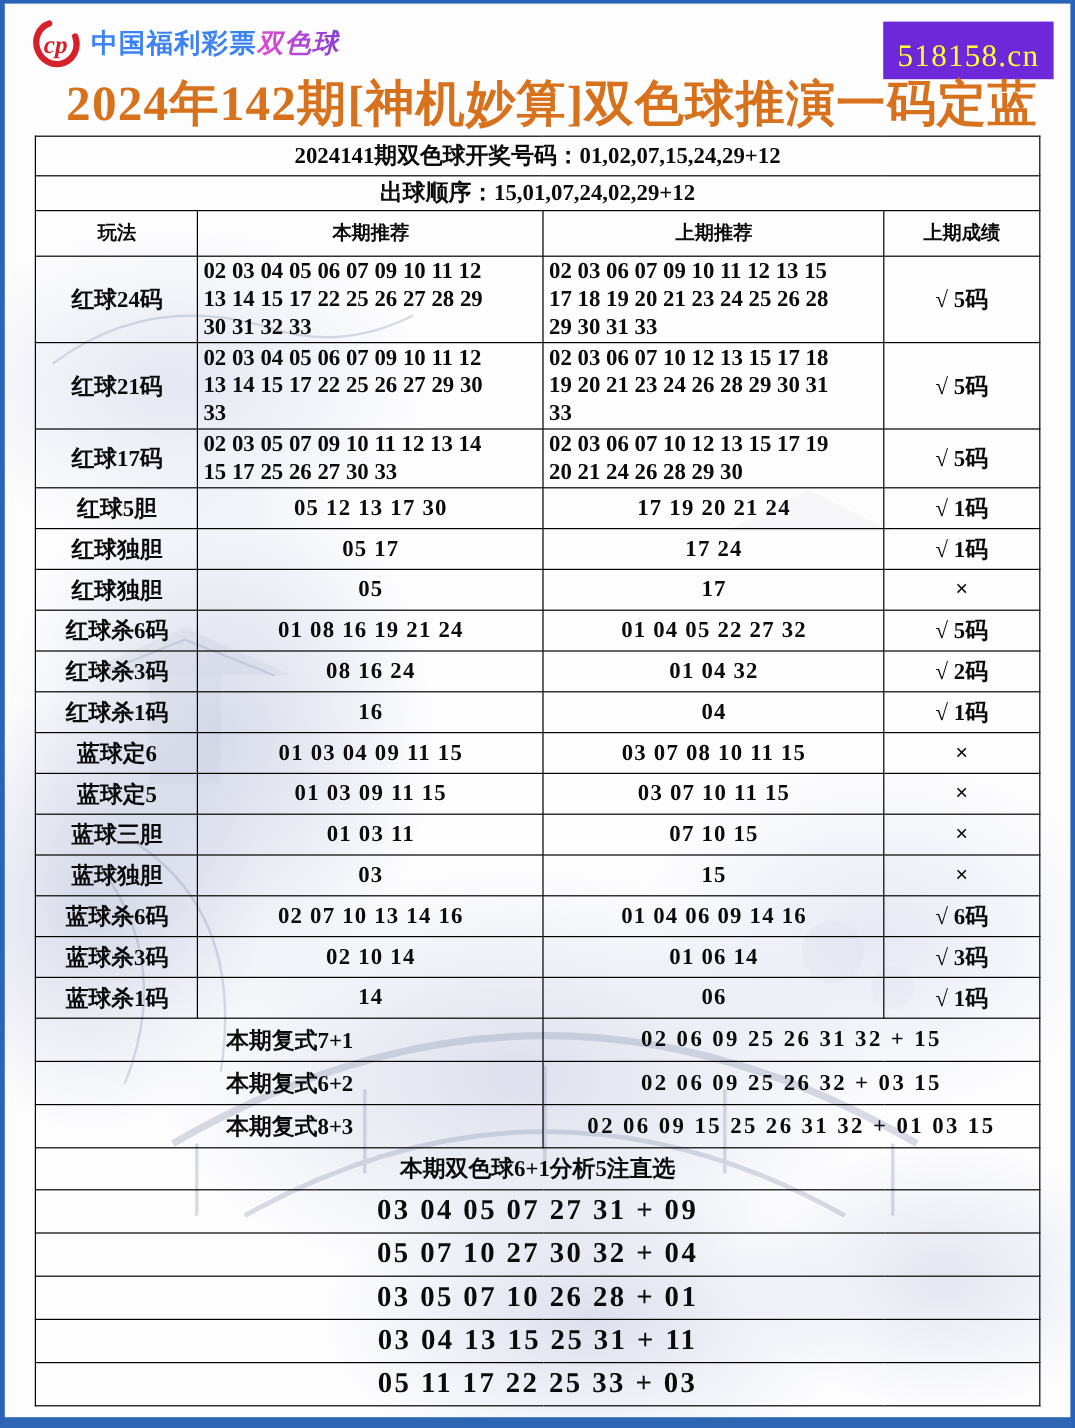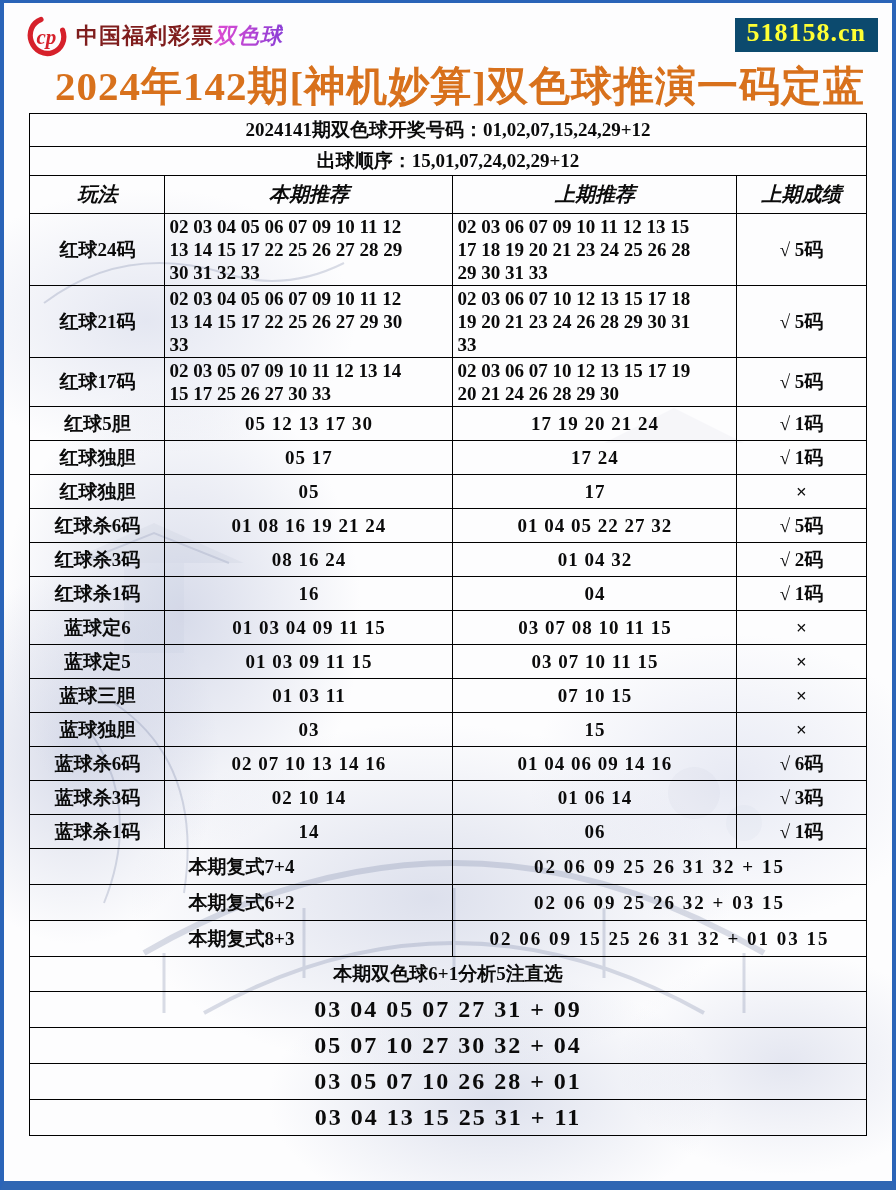--- a/index.html
+++ b/index.html
@@ -28,29 +28,29 @@
       radial-gradient(ellipse 290px 210px at 82% 66%, rgba(198,204,228,.40), transparent 70%),
       radial-gradient(ellipse 320px 180px at 55% 93%, rgba(182,190,216,.45), transparent 70%),
       radial-gradient(ellipse 240px 160px at 88% 90%, rgba(190,196,220,.40), transparent 70%);
   }
   .bg-art svg { position:absolute; left:0; top:0; opacity:.28; }
 
   .hdr { position:relative; height:58px; z-index:2;text-align:center; }
   .logo { position:absolute; left:22px; top:12px; display:flex; align-items:center; gap:8px; }
   .logo-mark { width:42px; height:42px; }
   .logo-text { font-size:22px; font-weight:bold; letter-spacing:1px; white-space:nowrap; }
-  .brand { color:#7f1d1d; }
+  .brand { color:#3b82f6; }
   .product { font-style:italic; color:#b43bd0;
     background:linear-gradient(90deg,#e14bd2,#8b3fd6);
     -webkit-background-clip:text; background-clip:text; -webkit-text-fill-color:transparent; }
   .badge {
     position:absolute; right:14px; top:15px;
-    background:#0c4a6e; color:#ffff33;
-    font-size:26px; font-weight:bold;
-    padding:0 12px 4px 12px; letter-spacing:1px;
+    background:#6d28d9; color:#ffff33;
+    font-size:26px; font-weight:normal;
+    padding:14px 12px 4px 12px; letter-spacing:1px;
   }
   .title {
     position:relative; z-index:2;
     text-align:center; color:#d8711c;
     font-size:41px; font-weight:bold;
     letter-spacing:1px; line-height:50px;
     margin-bottom:2px; white-space:nowrap;padding-left:24px;
   }
 
   table.sheet {
@@ -61,21 +61,21 @@
   }
   table.sheet td {
     border:1px solid #000;
     text-align:center; vertical-align:middle;
     font-weight:bold; font-size:19px;
     padding:1px 3px;
     overflow:hidden;
   }
   tr.h-info1 { height:33px; } tr.h-info1 td { font-size:19px; }
   tr.h-info2 { height:29px; } tr.h-info2 td { font-size:19px; }
-  tr.h-head  { height:38px; } tr.h-head td { font-size:20px;font-style:italic; }
+  tr.h-head  { height:38px; } tr.h-head td { font-size:16px; }
   tr.h-3l { height:72px; }
   tr.h-2l { height:46px; }
   tr.h-1l { height:34px; }
   tr.h-fushi { height:36px; }
   tr.h-ah { height:35px; }
   tr.h-ar { height:36px; } tr.h-ar td { font-size:24px; letter-spacing:2px; }
   td.nums { font-size:20px; letter-spacing:1px; }
   tr.multi td.nums { text-align:left; padding:1px 32px 1px 4px; line-height:23px; letter-spacing:0; }
   td.play { font-size:19px; }
   td.res  { font-size:19px; }
@@ -232,21 +232,21 @@
         <td class="res">√ 3码</td>
       </tr>
       <tr class="h-1l">
         <td class="play">蓝球杀1码</td>
         <td class="nums">14</td>
         <td class="nums">06</td>
         <td class="res">√ 1码</td>
       </tr>
 
       <tr class="h-fushi">
-        <td colspan="2" class="fushi-label">本期复式7+4</td>
+        <td colspan="2" class="fushi-label">本期复式7+1</td>
         <td colspan="2" class="fushi-value">02 06 09 25 26 31 32 + 15</td>
       </tr>
       <tr class="h-fushi">
         <td colspan="2" class="fushi-label">本期复式6+2</td>
         <td colspan="2" class="fushi-value">02 06 09 25 26 32 + 03 15</td>
       </tr>
       <tr class="h-fushi">
         <td colspan="2" class="fushi-label">本期复式8+3</td>
         <td colspan="2" class="fushi-value">02 06 09 15 25 26 31 32 + 01 03 15</td>
       </tr>
@@ -259,15 +259,18 @@
       </tr>
       <tr class="h-ar">
         <td colspan="4">05 07 10 27 30 32 + 04</td>
       </tr>
       <tr class="h-ar">
         <td colspan="4">03 05 07 10 26 28 + 01</td>
       </tr>
       <tr class="h-ar">
         <td colspan="4">03 04 13 15 25 31 + 11</td>
       </tr>
+      <tr class="h-ar">
+        <td colspan="4">05 11 17 22 25 33 + 03</td>
+      </tr>
     </tbody>
   </table>
 </div>
 
 </body></html>

